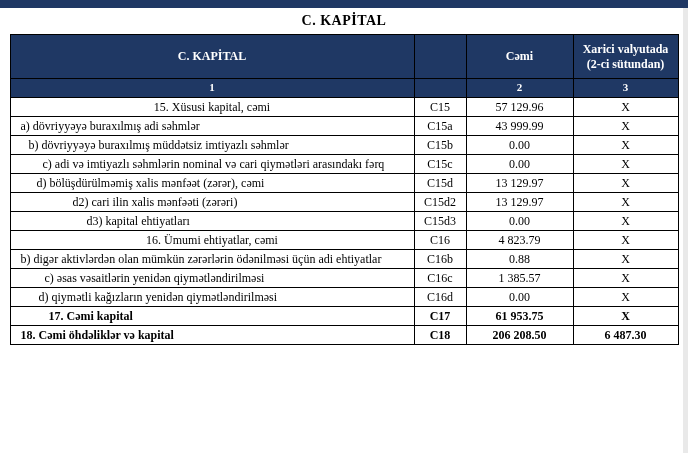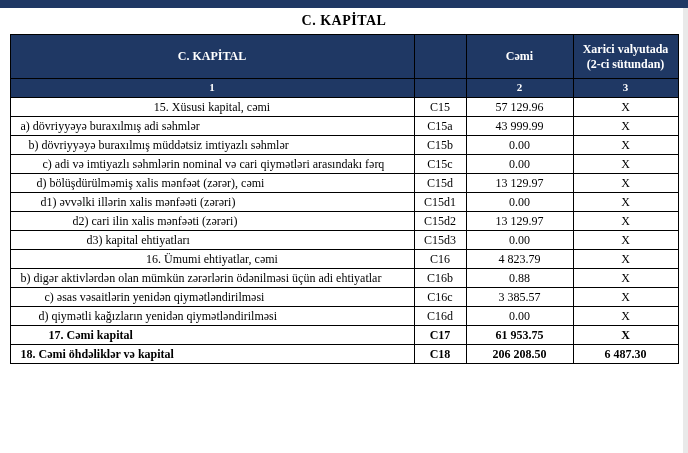--- a/index.html
+++ b/index.html
@@ -119,26 +119,20 @@
         <td class="num">0.00</td>
         <td class="num">X</td>
       </tr>
       <tr>
         <td class="desc" style="text-indent: 22px;">d) bölüşdürülməmiş xalis mənfəət (zərər), cəmi</td>
         <td class="code">C15d</td>
         <td class="num">13 129.97</td>
         <td class="num">X</td>
       </tr>
       <tr>
-        <td class="desc" style="text-indent: 26px;">d1) əvvəlki illərin xalis mənfəəti (zərəri)</td>
-        <td class="code">C15d1</td>
-        <td class="num">0.00</td>
-        <td class="num">X</td>
-      </tr>
-      <tr>
         <td class="desc" style="text-indent: 58px;">d2) cari ilin xalis mənfəəti (zərəri)</td>
         <td class="code">C15d2</td>
         <td class="num">13 129.97</td>
         <td class="num">X</td>
       </tr>
       <tr>
         <td class="desc" style="text-indent: 72px;">d3) kapital ehtiyatları</td>
         <td class="code">C15d3</td>
         <td class="num">0.00</td>
         <td class="num">X</td>
@@ -151,21 +145,21 @@
       </tr>
       <tr>
         <td class="desc" style="text-indent: 6px;">b) digər aktivlərdən olan mümkün zərərlərin ödənilməsi üçün adi ehtiyatlar</td>
         <td class="code">C16b</td>
         <td class="num">0.88</td>
         <td class="num">X</td>
       </tr>
       <tr>
         <td class="desc" style="text-indent: 30px;">c) əsas vəsaitlərin yenidən qiymətləndirilməsi</td>
         <td class="code">C16c</td>
-        <td class="num">3 385.57</td>
+        <td class="num">1 385.57</td>
         <td class="num">X</td>
       </tr>
       <tr>
         <td class="desc" style="text-indent: 24px;">d) qiymətli kağızların yenidən qiymətləndirilməsi</td>
         <td class="code">C16d</td>
         <td class="num">0.00</td>
         <td class="num">X</td>
       </tr>
       <tr class="bold">
         <td class="desc" style="text-indent: 34px;">17. Cəmi kapital</td>

